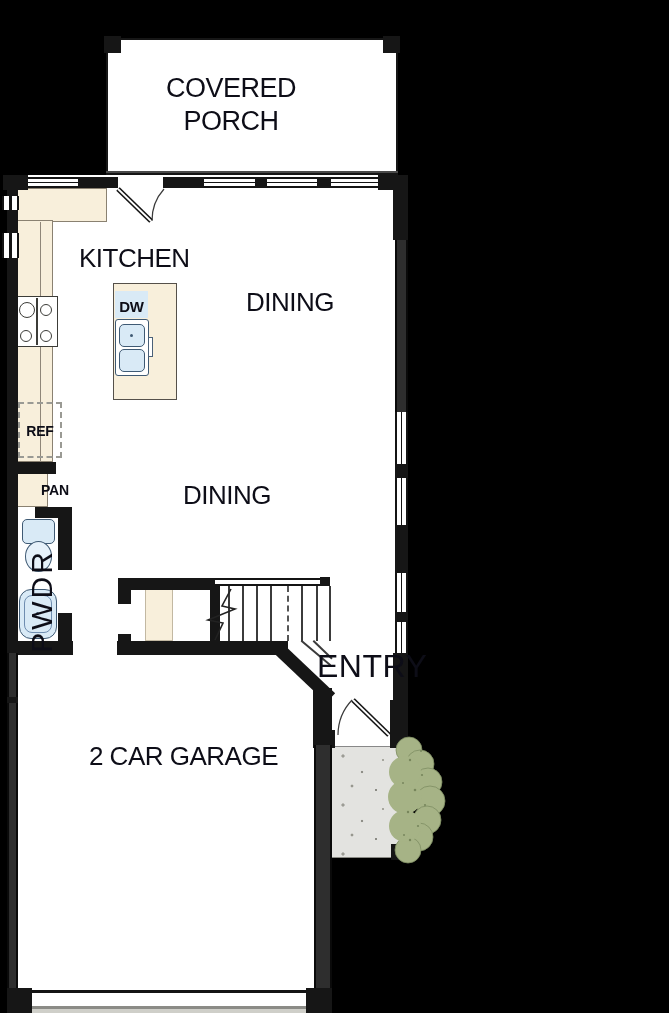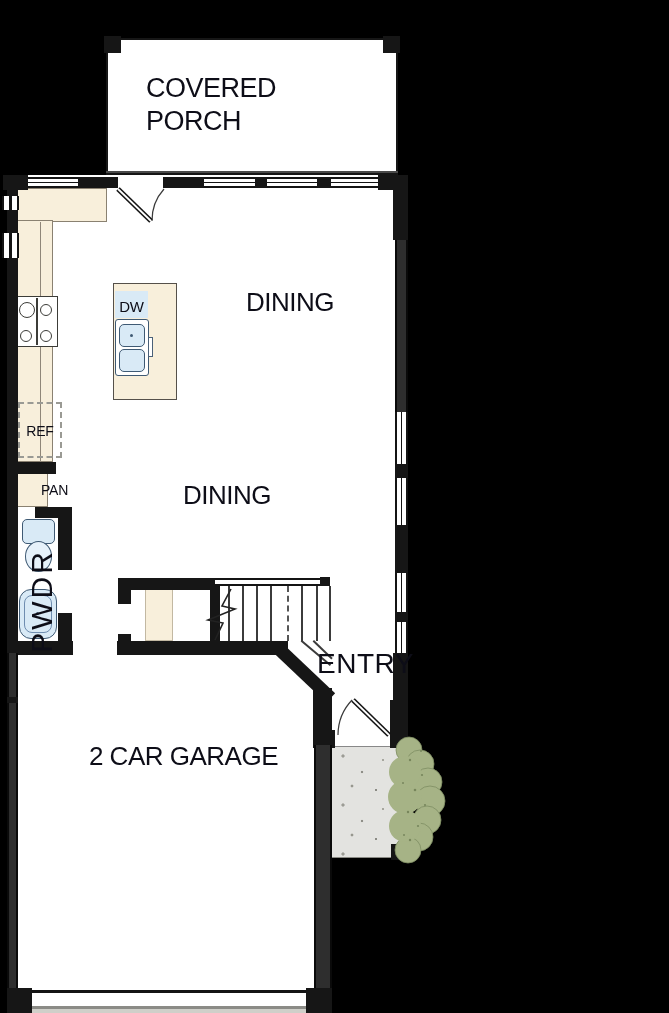--- a/index.html
+++ b/index.html
@@ -10,21 +10,21 @@
   .w{background:var(--c-wall,#161616);}
   .w2{background:#2e2e2e;border-left:2px solid #0a0a0a;border-right:2px solid #0a0a0a;}
   .winh{background:#fff;border-top:2px solid #141414;border-bottom:2px solid #141414;
         background-image:linear-gradient(to bottom,transparent 44%,#141414 44%,#141414 60%,transparent 60%);}
   .winv{background:#fff;border-left:2px solid #141414;border-right:2px solid #141414;
         background-image:linear-gradient(to right,transparent 42%,#141414 42%,#141414 58%,transparent 58%);}
   .beige{background:var(--c-counter,#f8efdb);border:1px solid #8a8171;}
   .blue{background:var(--c-fixture-blue,#d9eaf6);}
   .lbl{position:absolute;color:var(--c-label-text,#0d0d17);font-size:26px;letter-spacing:-0.5px;
        white-space:nowrap;line-height:1.15;}
-  .lbl-sm{position:absolute;color:var(--c-label-text,#0d0d17);font-size:14px;font-weight:normal;
+  .lbl-sm{position:absolute;color:var(--c-label-text,#0d0d17);font-size:14px;font-weight:bold;
           letter-spacing:-0.2px;line-height:17px;}
   .railing{background:#fff;border-top:2px solid #141414;border-bottom:2px solid #141414;}
   .tread{background:#3b3b3b;}
   .stoop{background-color:var(--c-stoop,#e3e3e0);border:1px solid #8a8a84;
     background-image:
       radial-gradient(circle at 12px 9px,#9c9c95 1.3px,transparent 1.9px),
       radial-gradient(circle at 31px 25px,#8f8f88 1.1px,transparent 1.6px),
       radial-gradient(circle at 52px 13px,#a6a69e 1px,transparent 1.5px),
       radial-gradient(circle at 21px 39px,#97978f 1.2px,transparent 1.7px),
       radial-gradient(circle at 45px 43px,#8b8b84 1px,transparent 1.5px);
@@ -181,22 +181,23 @@
       <circle cx="425" cy="805" r="1.1"></circle>
         <circle cx="408" cy="812" r="1.2"></circle>
         <circle cx="418" cy="826" r="1.1"></circle>
       <circle cx="410" cy="840" r="1.2"></circle>
         <circle cx="403" cy="783" r="1"></circle>
         <circle cx="404" cy="835" r="1"></circle>
       <circle cx="421" cy="751" r="1"></circle>
     </g>
   </svg>
 
-  <div class="lbl" style="left:146px;top:72px;width:170px;text-align:left;font-size:27px;white-space:normal;line-height:1.22;">COVERED PORCH</div>
+  <div class="lbl" style="left:146px;top:72px;width:170px;text-align:center;font-size:27px;white-space:normal;line-height:1.22;">COVERED PORCH</div>
+  <div class="lbl" style="left:79px;top:244px;">KITCHEN</div>
   <div class="lbl" style="left:246px;top:288px;">DINING</div>
   <div class="lbl" style="left:183px;top:481px;">DINING</div>
-  <div class="lbl" style="left:317px;top:648px;font-size:28px;letter-spacing:0.5px;">ENTRY</div>
+  <div class="lbl" style="left:317px;top:648px;font-size:32px;letter-spacing:0.5px;">ENTRY</div>
   <div class="lbl" style="left:62px;top:742px;width:216px;text-align:right;">2 CAR GARAGE</div>
   <div class="lbl" style="left:-15px;top:588px;width:106px;height:26px;text-align:center;font-size:30px;letter-spacing:3px;transform:rotate(-90deg);">PWDR</div>
   <div class="lbl-sm" style="left:114px;top:298px;width:35px;text-align:center;font-size:15px;">DW</div>
   <div class="lbl-sm" style="left:18px;top:423px;width:44px;text-align:center;">REF</div>
   <div class="lbl-sm" style="left:41px;top:482px;">PAN</div>
 </div>
 
 </body></html>

